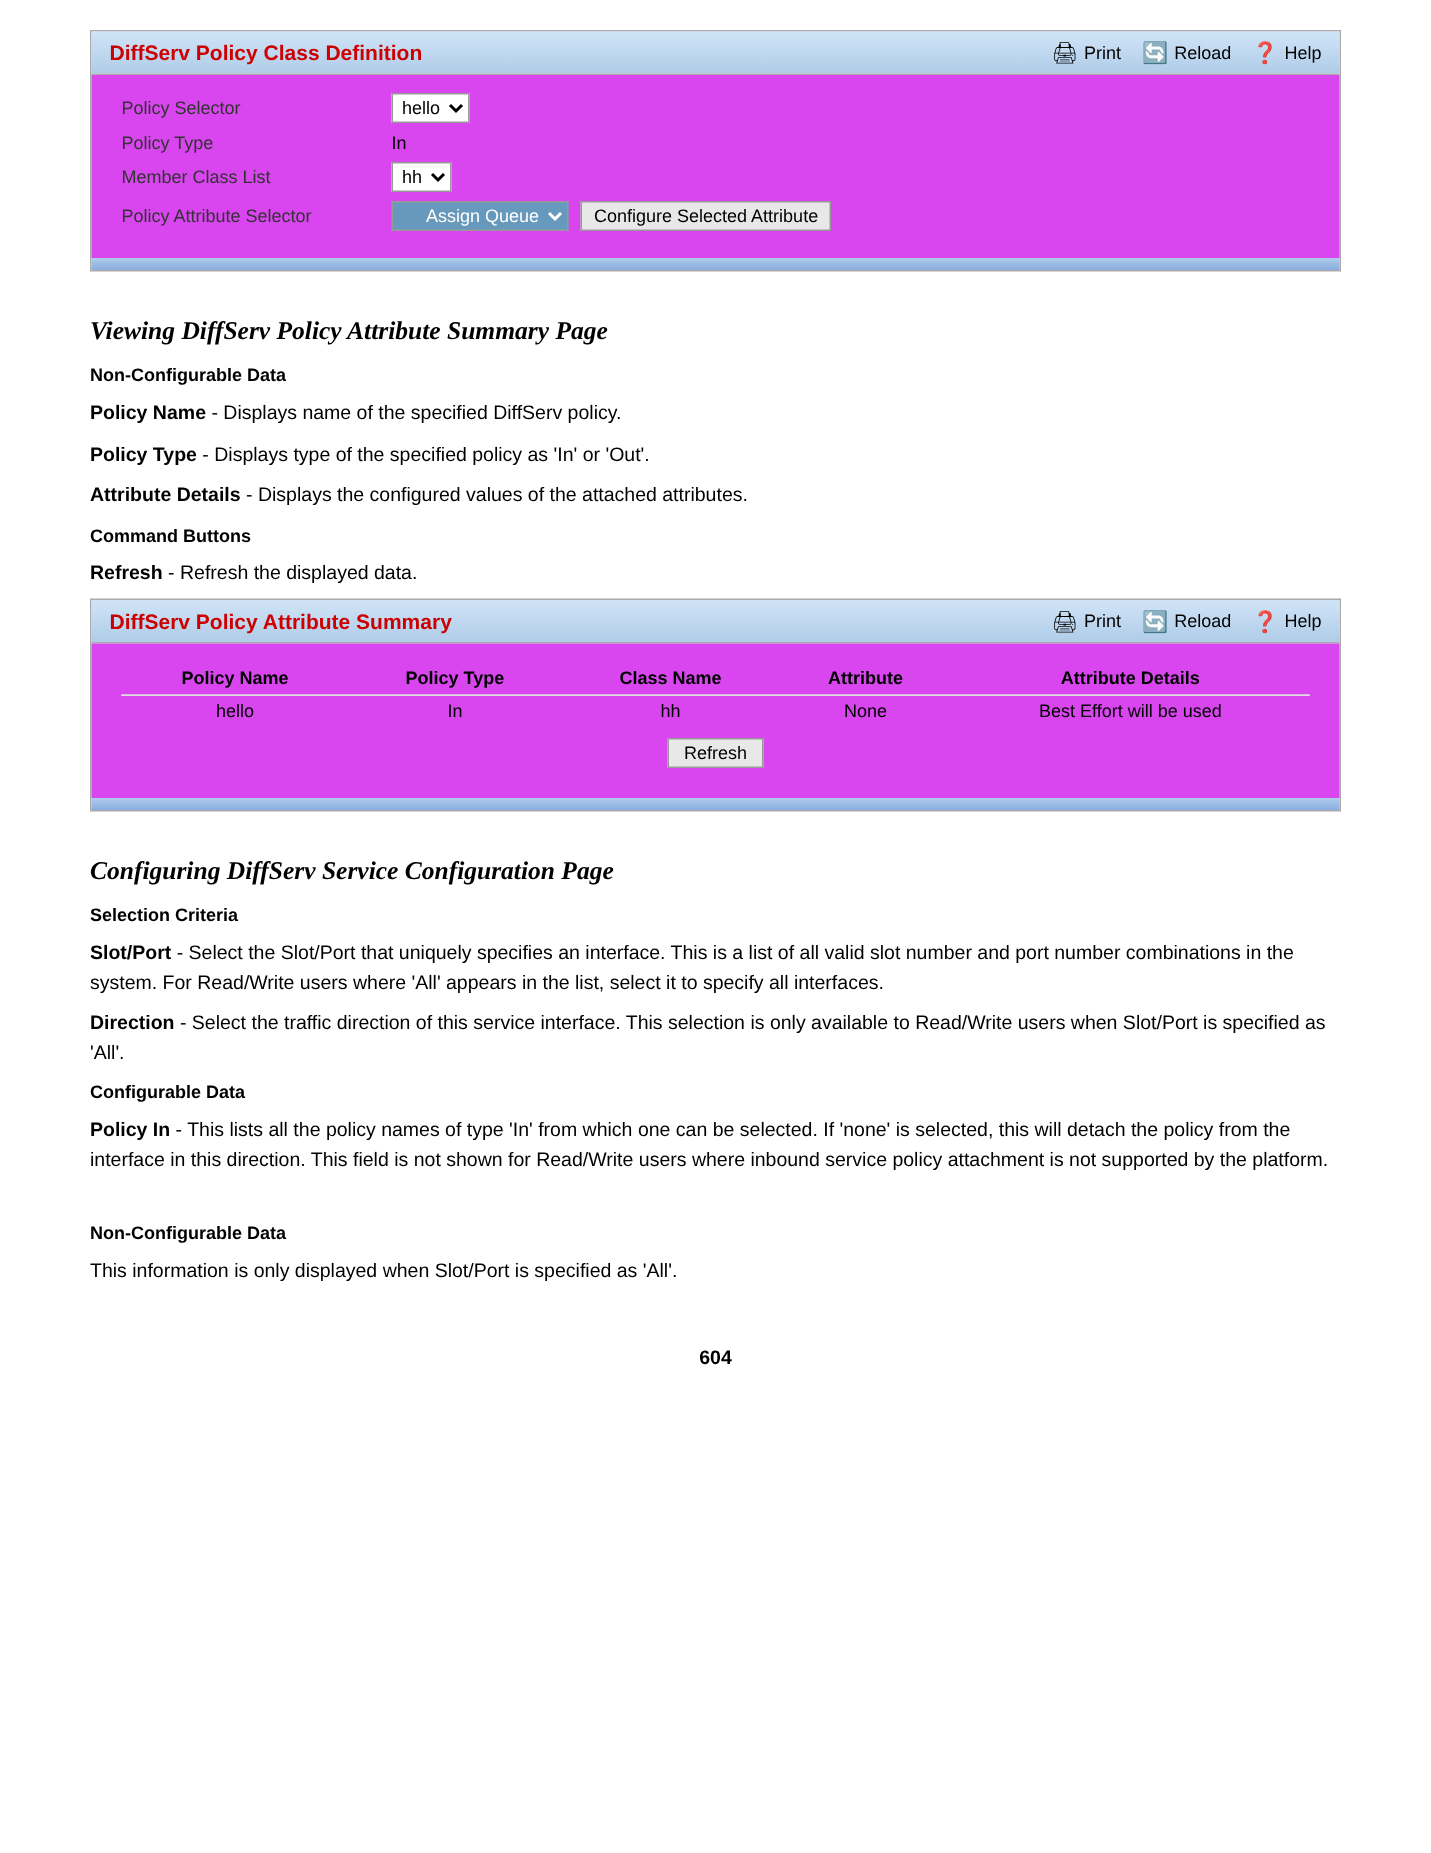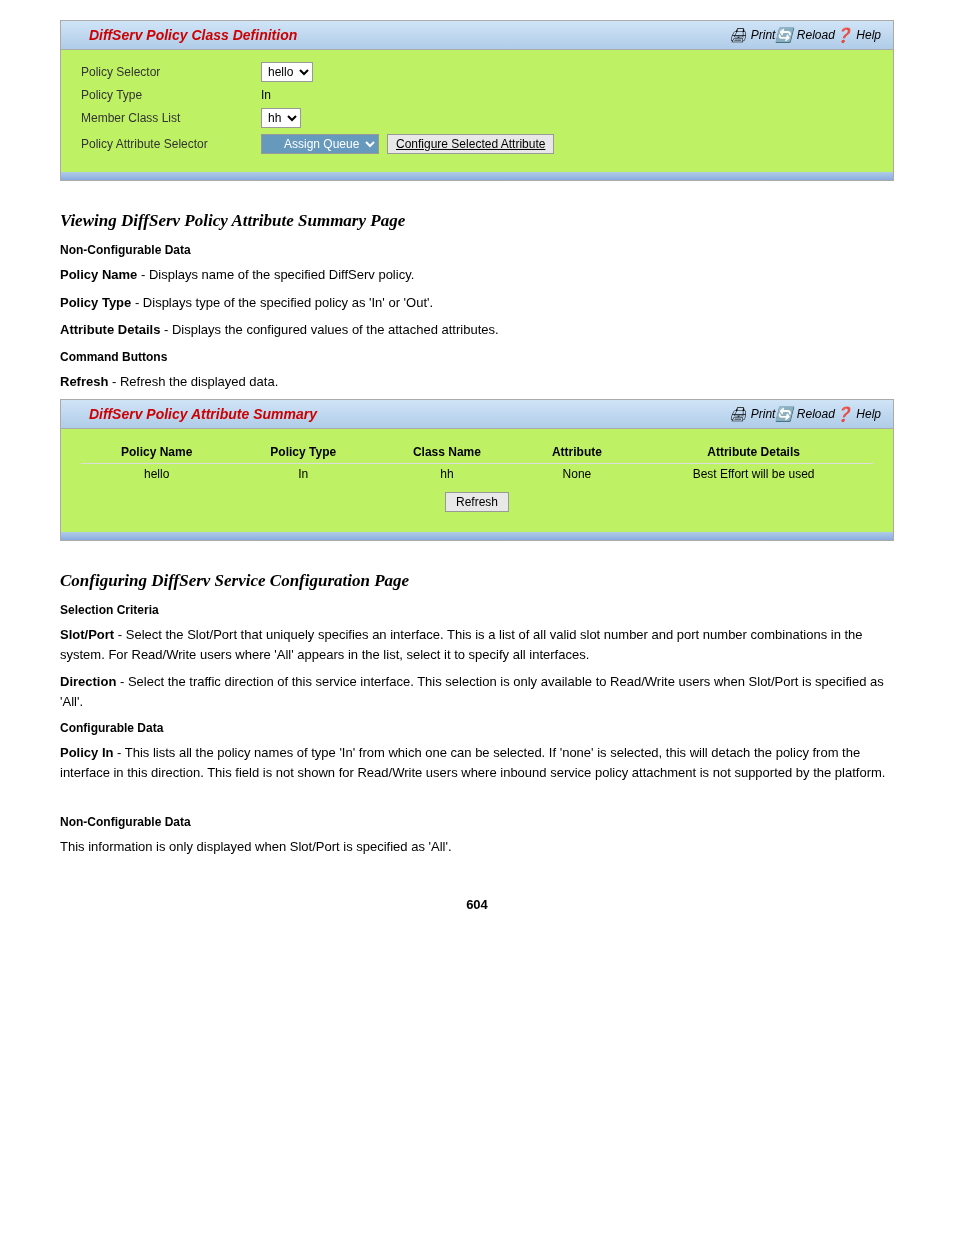--- a/index.html
+++ b/index.html
@@ -23,41 +23,39 @@
       padding: 6px 12px;
       display: flex;
       justify-content: space-between;
       align-items: center;
       border-bottom: 1px solid #aaa;
     }
     .panel-title {
       color: #cc0000;
       font-size: 14px;
       font-weight: bold;
-      font-style: italic;
-      margin-left: 16px;
     }
     .panel-actions {
       display: flex;
+      gap: 14px;
       align-items: center;
-      font-style: italic;
     }
     .panel-action {
       display: flex;
       align-items: center;
       gap: 4px;
       font-size: 12px;
       color: #000;
       cursor: pointer;
     }
     .panel-action-icon {
       font-size: 14px;
     }
     .panel-body {
-      background: #bef264;
+      background: #d946ef;
       padding: 12px 20px;
     }
     .panel-footer {
       background: linear-gradient(to bottom, #b0cce8, #8aade0);
       height: 8px;
     }
 
     
     .form-row {
       display: flex;
@@ -78,21 +76,20 @@
       border: 1px solid #999;
       background: #fff;
     }
     button.configure-btn {
       font-size: 12px;
       padding: 2px 8px;
       border: 1px solid #999;
       background: #e8e8e8;
       cursor: pointer;
       margin-left: 8px;
-      text-decoration: underline;
     }
 
     
     .section-heading {
       font-size: 17px;
       font-weight: bold;
       font-style: italic;
       color: #000;
       margin-bottom: 12px;
       margin-top: 10px;

